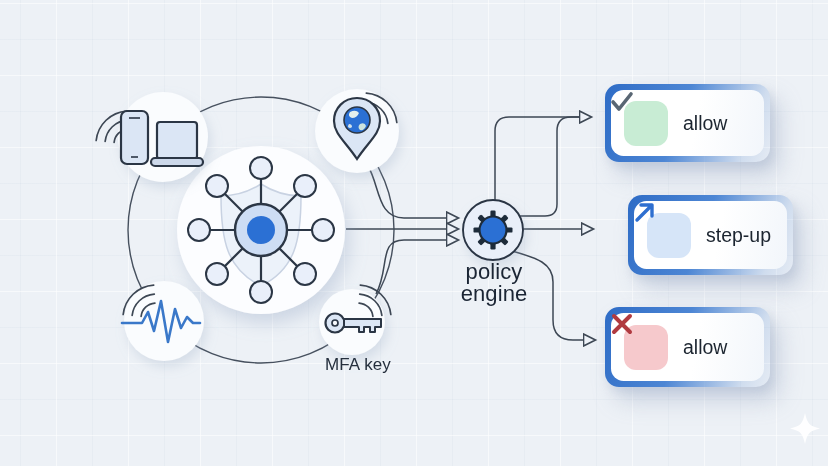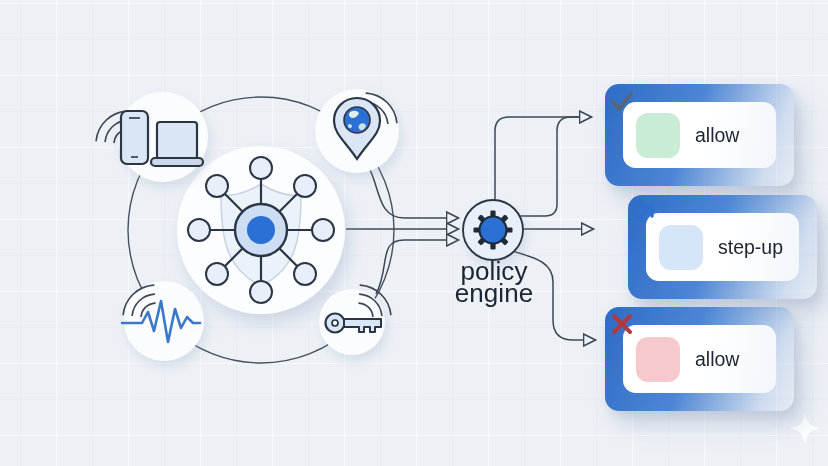--- a/index.html
+++ b/index.html
@@ -14,24 +14,24 @@
       linear-gradient(to bottom, rgba(188,199,216,.12) 1px, transparent 1px);
     background-size:72px 72px,72px 72px,72px 72px,72px 72px;
     background-position:-16px 3px,-16px 3px,20px 39px,20px 39px;
   }
   svg{position:absolute;left:0;top:0;}
   .label{
     position:absolute;color:#252f3d;font-size:17px;line-height:19px;
     letter-spacing:.1px;
   }
   .label.center{text-align:center;}
-  #policy-label{font-size:26px;line-height:21.5px;font-weight:500;color:#1b2534;}
+  #policy-label{font-size:22px;line-height:21.5px;font-weight:500;color:#1b2534;}
   .card{
     position:absolute;left:605px;width:153px;border-radius:14px;
-    padding:18px;
+    padding:6px;
     background:linear-gradient(110deg,#2e6cc6 0%,#4d86d4 45%,rgba(120,160,215,.25) 85%,rgba(140,170,220,.08) 100%);
     box-shadow:10px 14px 22px rgba(147,162,192,.38), 3px 5px 9px rgba(147,162,192,.22);
   }
   .card-inner{
     height:100%;border-radius:12.5px;display:flex;align-items:center;gap:15px;
     padding-left:13px;box-sizing:border-box;
     background:linear-gradient(100deg,#ffffff 55%,#f2f6fb 100%);
   }
   .chip{
     width:44px;height:45px;border-radius:12px;flex:0 0 auto;
@@ -165,20 +165,21 @@
           <rect x="-2.6" y="-19.5" width="5.2" height="6.5" rx="1.2" transform="rotate(315)"></rect>
         </g>
         <circle r="13.5" fill="var(--accent_blue,#2b70d4)" stroke="#1d2b3a" stroke-width="2.2"></circle>
       </g>
     </g>
 
     <path d="M805,413 C807.5,424 809.5,426 820,428.5 C809.5,431 807.5,433 805,444 C802.5,433 800.5,431 790,428.5 C800.5,426 802.5,424 805,413 Z" fill="#ffffff" opacity="0.92"></path>
   </svg>
 
 
+  <div class="label center" style="left:312px;top:355px;width:92px;">MFA key</div>
 
   <div class="label center" id="policy-label" style="left:448px;top:261px;width:92px;">policy engine</div>
 
   <div class="card" style="top:84px;height:66px;">
     <div class="card-inner">
       <div class="chip allow">
         <svg width="34" height="34" viewBox="0 0 34 34">
           <path d="M8,18 L14,25 L26,10" fill="none" stroke="var(--allow_glyph,#596673)" stroke-width="3.6" stroke-linecap="round" stroke-linejoin="round"></path>
         </svg>
       </div>

